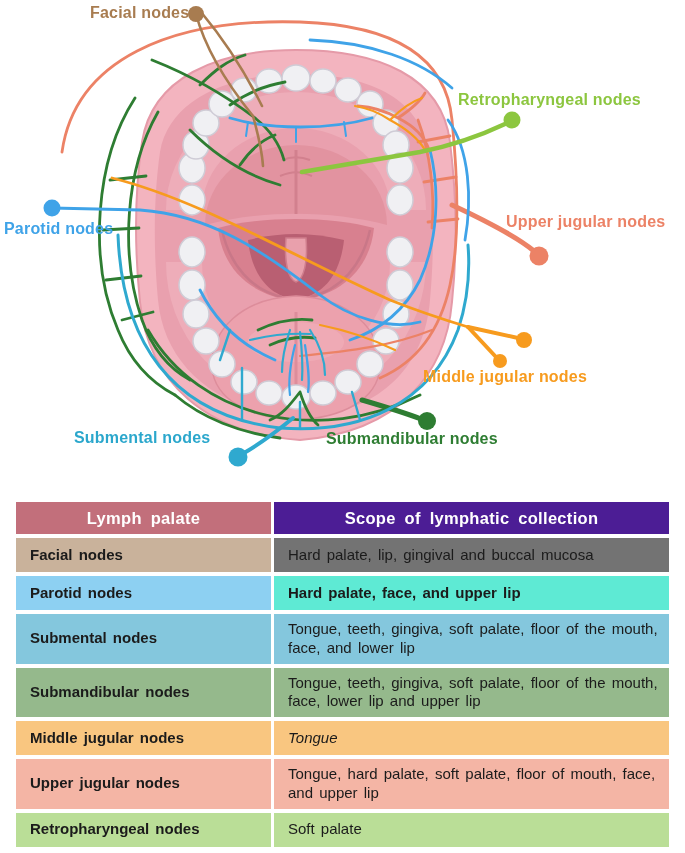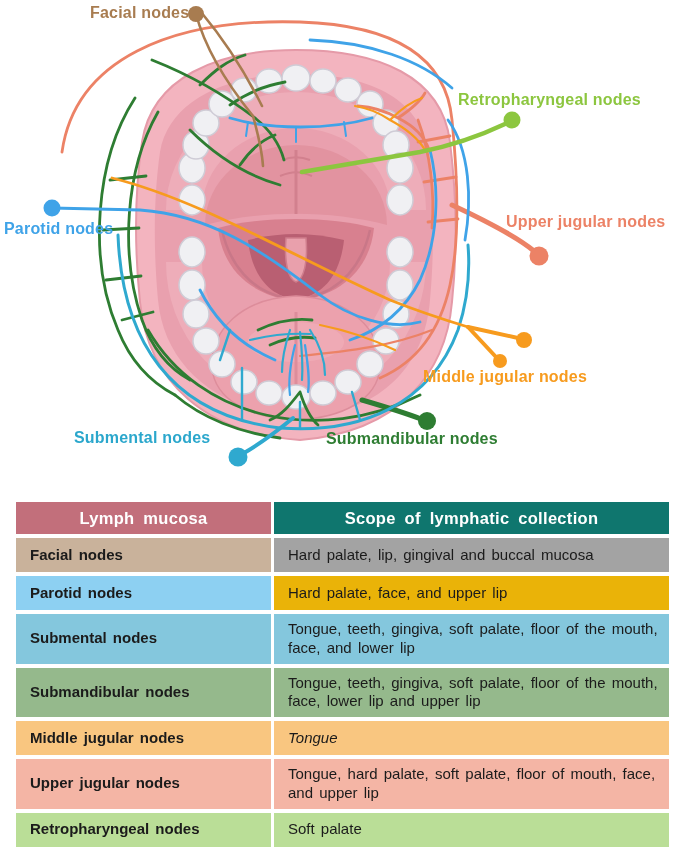--- a/index.html
+++ b/index.html
@@ -199,30 +199,30 @@
   </div>
 
   <div class="table-wrap">
     <table class="lymph">
       <colgroup>
           <col class="c1">
           <col>
         </colgroup>
       <tbody>
           <tr>
-        <th style="background-color: rgb(194, 111, 123);">Lymph mucosa</th>
-        <th style="background-color: #0f766e;">Scope of lymphatic collection</th>
+        <th style="background-color: rgb(194, 111, 123);">Lymph palate</th>
+        <th style="background-color: #4c1d95;">Scope of lymphatic collection</th>
       </tr>
       <tr class="single">
         <td class="node-cell" style="background-color: rgb(201, 178, 155);">Facial nodes</td>
-        <td class="scope-cell" style="background-color: #a3a3a3;">Hard palate, lip, gingival and buccal mucosa</td>
+        <td class="scope-cell" style="background-color: #737373;">Hard palate, lip, gingival and buccal mucosa</td>
       </tr>
       <tr class="single">
         <td class="node-cell" style="background-color: rgb(141, 208, 242);">Parotid nodes</td>
-        <td class="scope-cell" style="background-color: #eab308;">Hard palate, face, and upper lip</td>
+        <td class="scope-cell" style="background-color: #5eead4; font-weight: bold;">Hard palate, face, and upper lip</td>
       </tr>
       <tr>
         <td class="node-cell" style="background-color: rgb(132, 199, 221);">Submental nodes</td>
         <td class="scope-cell" style="background-color: rgb(132, 199, 221);">Tongue, teeth, gingiva, soft palate, floor of the mouth, face, and lower lip</td>
       </tr>
       <tr>
         <td class="node-cell" style="background-color: rgb(149, 185, 140);">Submandibular nodes</td>
         <td class="scope-cell" style="background-color: rgb(149, 185, 140);">Tongue, teeth, gingiva, soft palate, floor of the mouth, face, lower lip and upper lip</td>
       </tr>
       <tr class="single">

